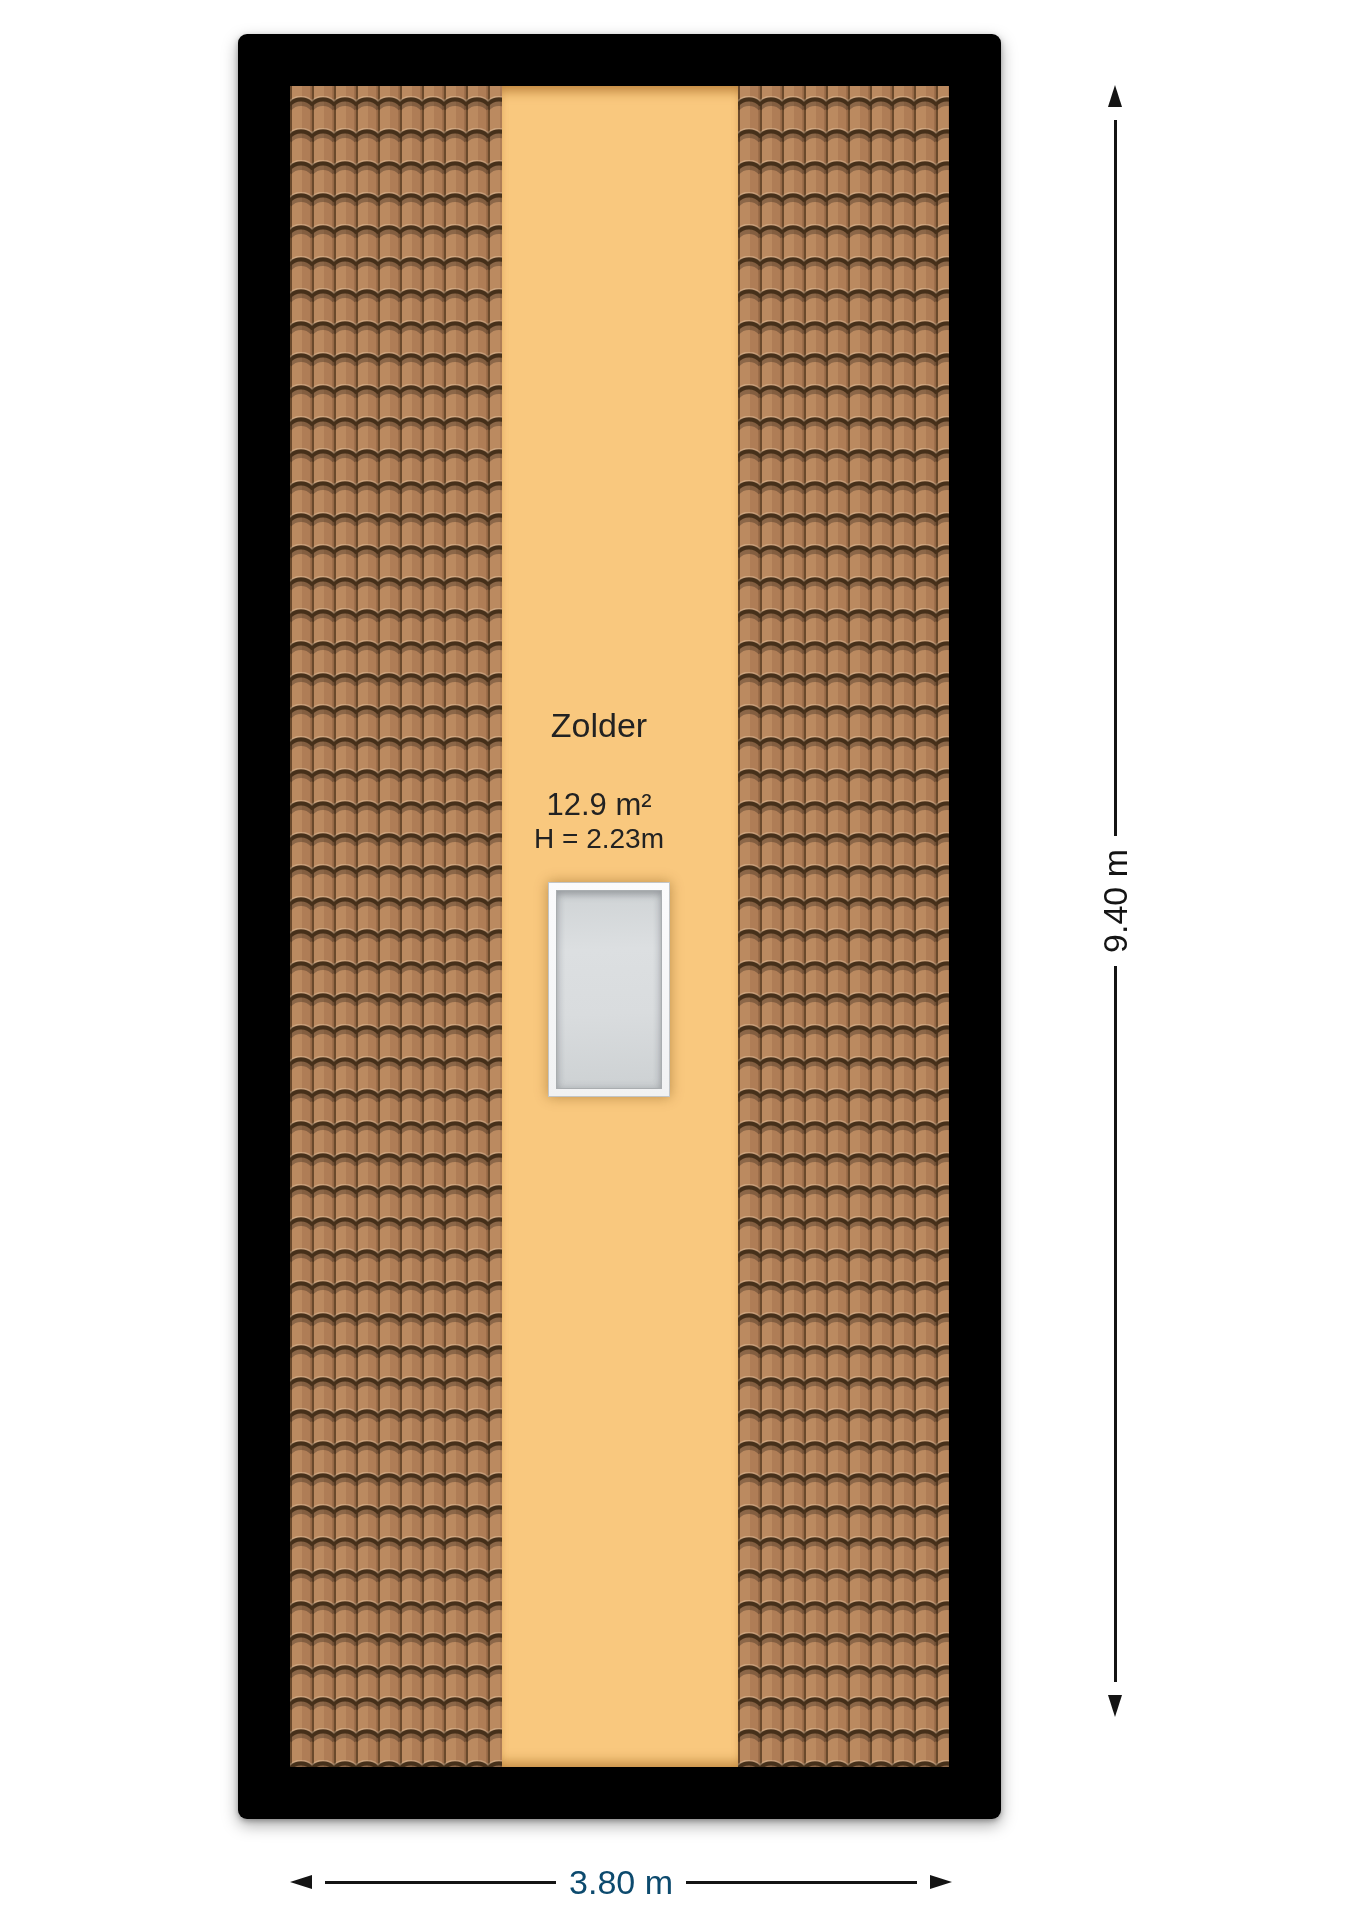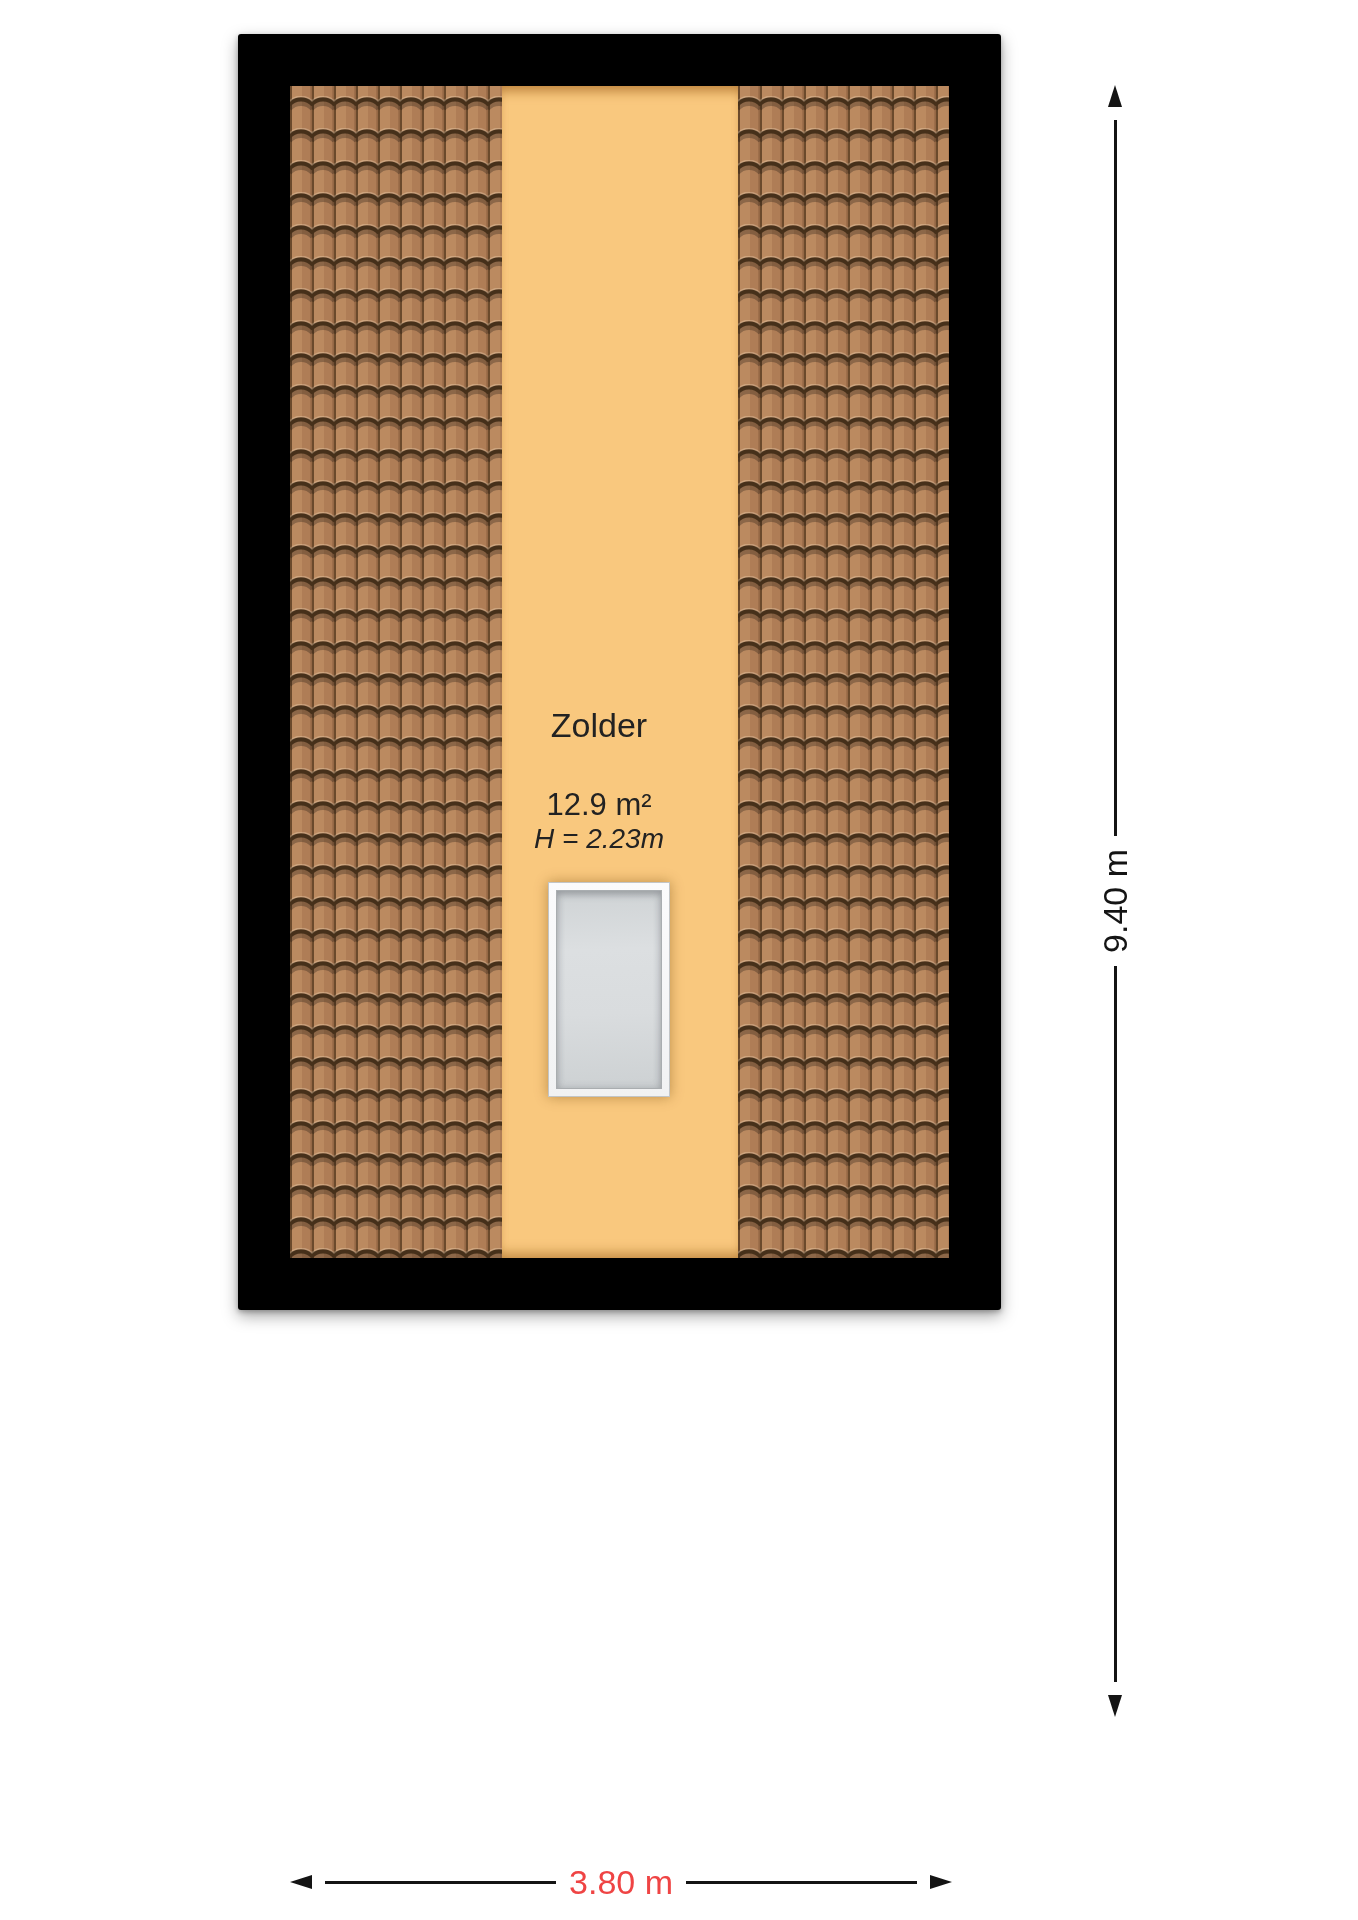--- a/index.html
+++ b/index.html
@@ -15,23 +15,23 @@
     background: #ffffff;
     overflow: hidden;
   }
 
   
   .plan {
     position: absolute;
     left: 238px;
     top: 34px;
     width: 763px;
-    height: 1276px;
+    height: 1785px;
     background: #000000;
-    border-radius: 3px;
+    border-radius: 9px;
     box-shadow: 0 6px 16px rgba(0,0,0,0.35), 0 2px 5px rgba(0,0,0,0.25);
   }
   .interior {
     position: absolute;
     left: 52px;
     top: 52px;
     right: 52px;
     bottom: 52px;
     display: flex;
     background: #000000;
@@ -56,21 +56,21 @@
   .room-label {
     position: absolute;
     left: 0;
     top: 620px;
     width: 194px;
     text-align: center;
     color: #222222;
   }
   .room-name { font-size: 34px; line-height: 38px; }
   .room-area { font-size: 31px; line-height: 33px; margin-top: 44px; }
-  .room-h    { font-size: 28px; line-height: 35px; font-style: italic; }
+  .room-h    { font-size: 28px; line-height: 35px; }
 
   
   .skylight {
     position: absolute;
     left: 46px;
     top: 796px;
     width: 122px;
     height: 215px;
     box-sizing: border-box;
     padding: 7px;
@@ -113,21 +113,21 @@
   .hseg { height: 3px; flex: 1; background: #141414; }
   .vlabel {
     writing-mode: vertical-rl;
     transform: rotate(180deg);
     font-size: 34px;
     color: #141414;
     white-space: nowrap;
   }
   .hlabel {
     font-size: 34px;
-    color: #ef4444;
+    color: #0c4a6e;
     white-space: nowrap;
   }
   .tri { width: 0; height: 0; }
   .tri-up {
     border-left: 7px solid transparent;
     border-right: 7px solid transparent;
     border-bottom: 22px solid #141414;
   }
   .tri-down {
     border-left: 7px solid transparent;

